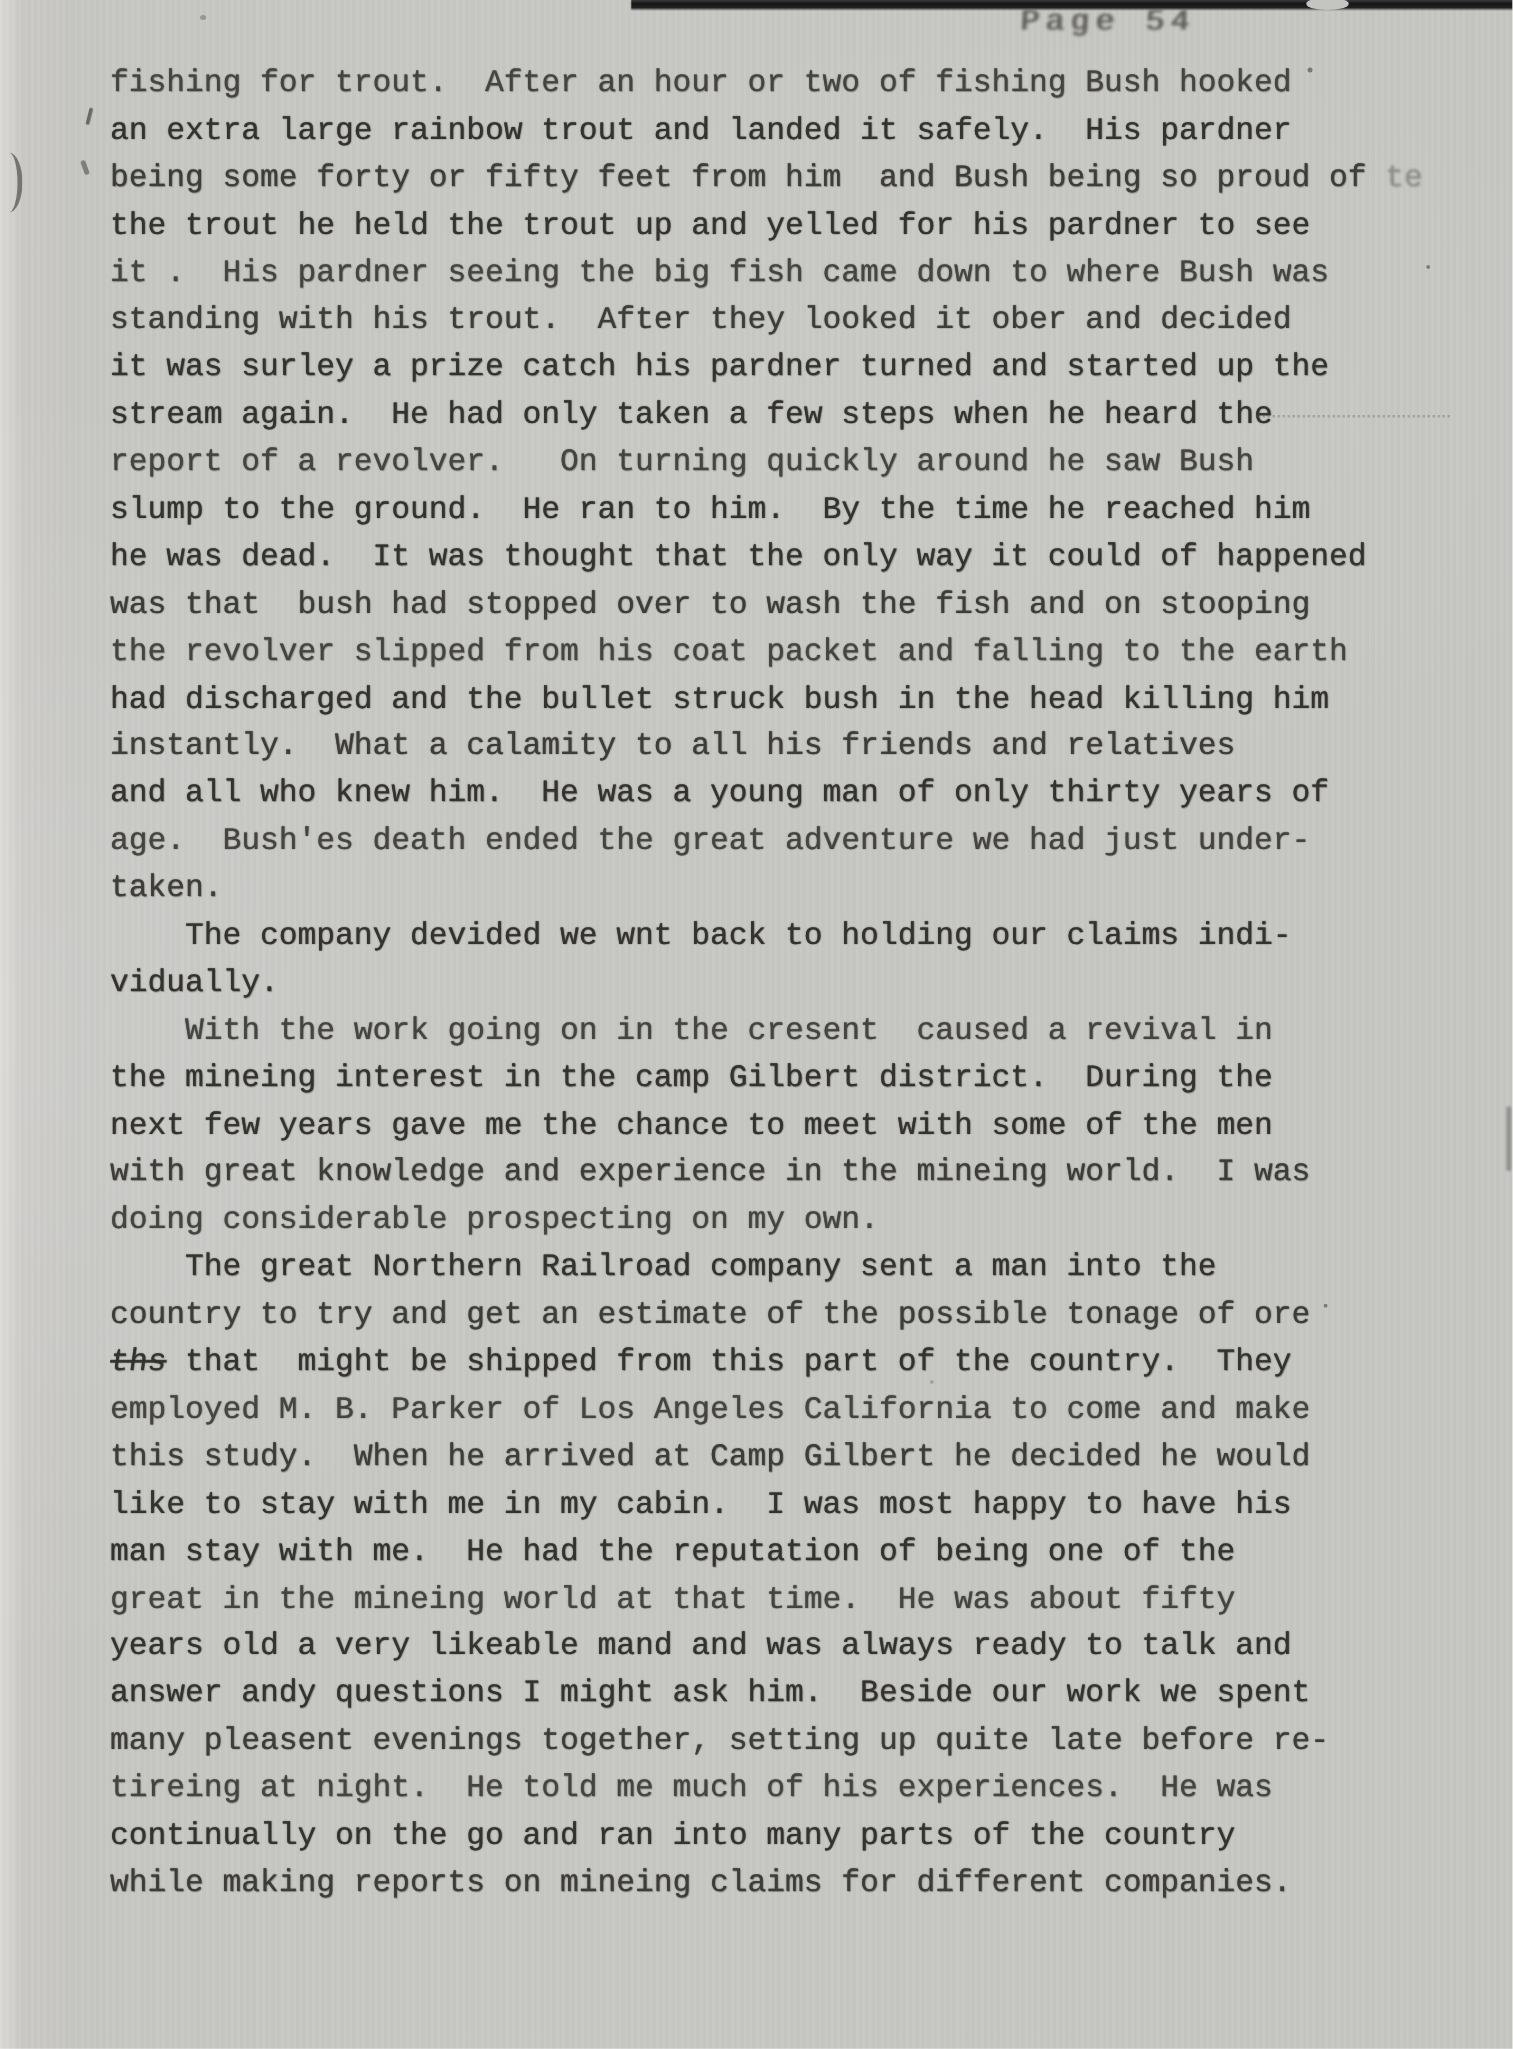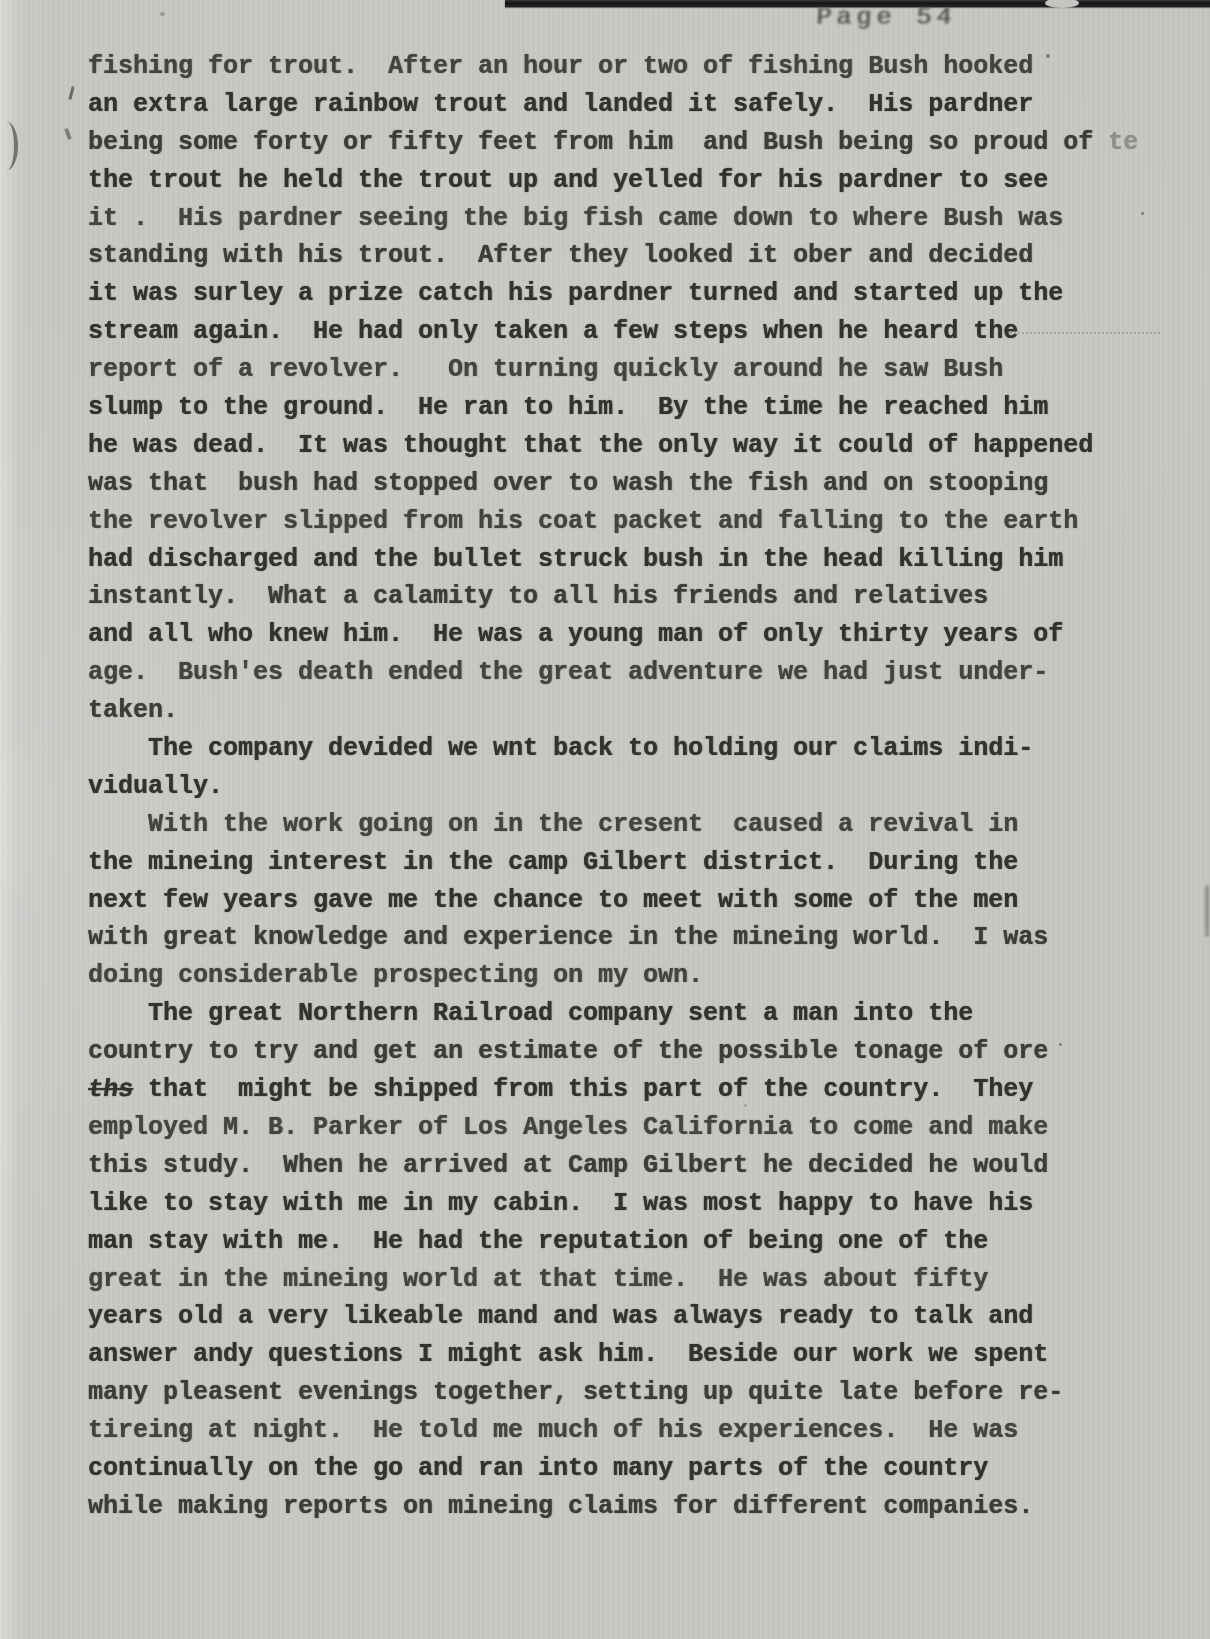--- a/index.html
+++ b/index.html
@@ -31,21 +31,21 @@
     white-space:pre;
   }
   
   .text-block{
     position:absolute;left:88px;top:48px;
     font-size:25px;line-height:37.9px;
     color:#34322f;white-space:pre;
     text-shadow:0 0 1px rgba(52,50,46,.85),.6px .4px .8px rgba(52,50,46,.38);
     filter:blur(.22px);
   }
-  .text-line{height:37.9px;font-weight:bold;}
+  .text-line{height:37.9px;}
   .text-line:nth-child(3n){opacity:.93;}
   .text-line:nth-child(4n+1){opacity:.88;}
   .text-line:nth-child(7n){filter:blur(.35px);}
   .struck{
     text-decoration:line-through;
     text-decoration-thickness:2px;
     text-decoration-color:rgba(50,48,45,.85);
     transform:skewX(-8deg);display:inline-block;
   }
   .faint{opacity:.4;filter:blur(.7px);}

